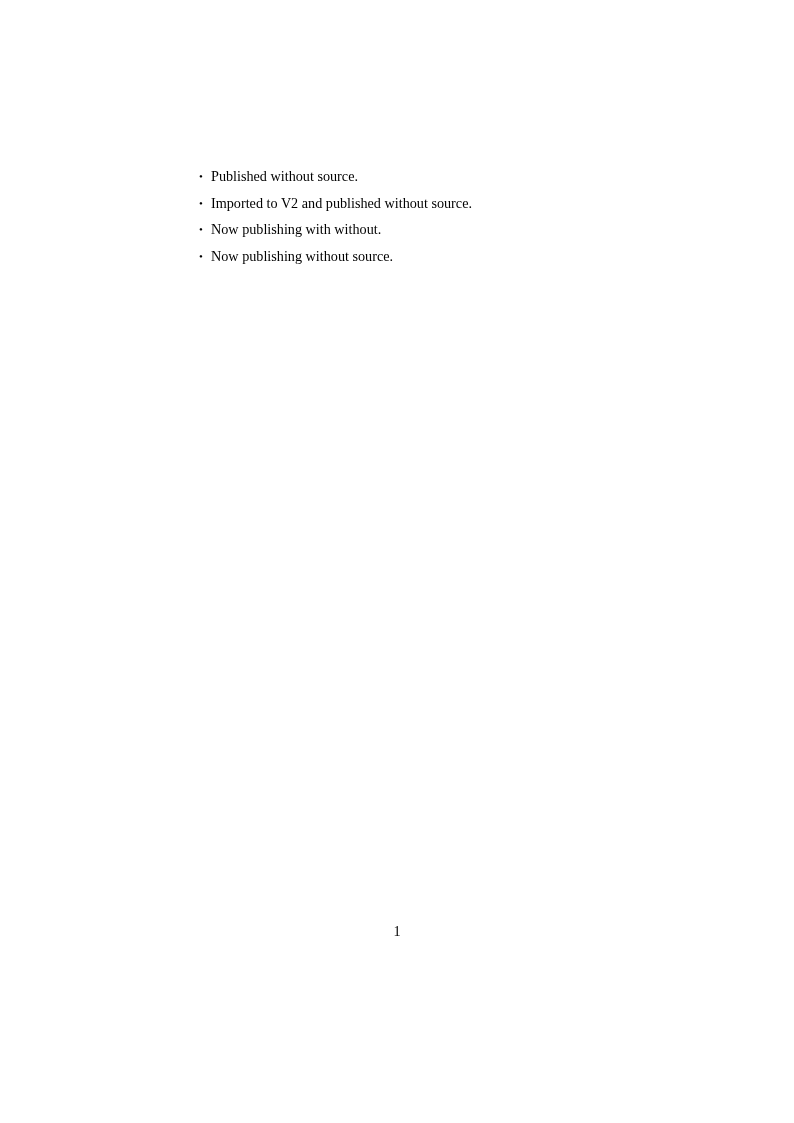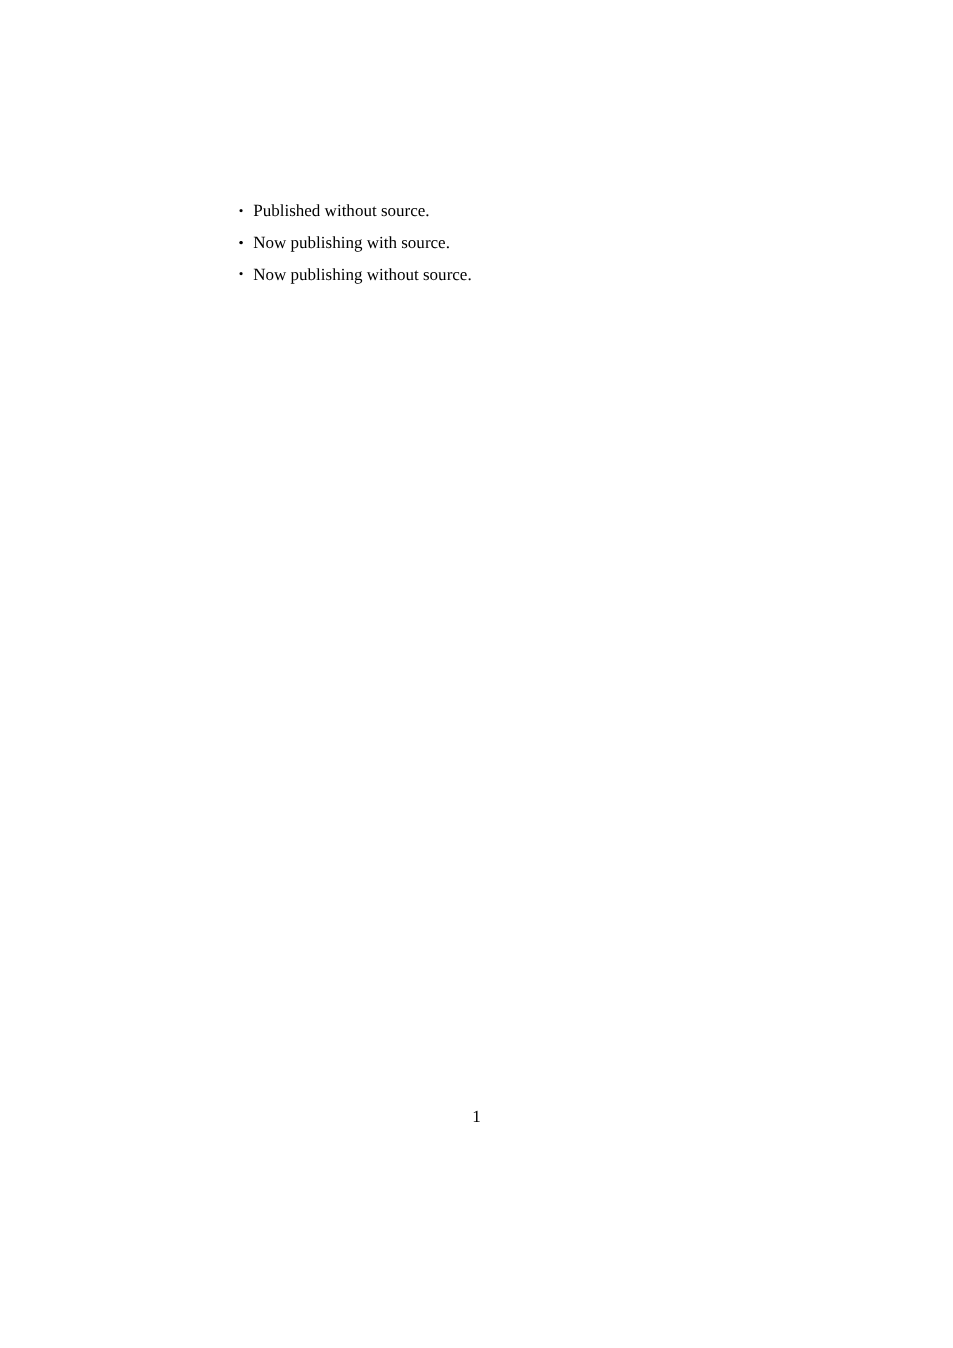--- a/index.html
+++ b/index.html
@@ -63,24 +63,25 @@
 <div class="page">
 
   <div class="content">
     <ul class="bullet-list">
       <li>
         <span class="bullet">•</span>
         <span>Published without source.</span>
       </li>
       <li>
         <span class="bullet">•</span>
+        <span>Imported to V2 and published without source.</span>
       </li>
       <li>
         <span class="bullet">•</span>
-        <span>Now publishing with source.</span>
+        <span>Now publishing with without.</span>
       </li>
       <li>
         <span class="bullet">•</span>
         <span>Now publishing without source.</span>
       </li>
     </ul>
   </div>
 
   <div class="page-number">1</div>
 

